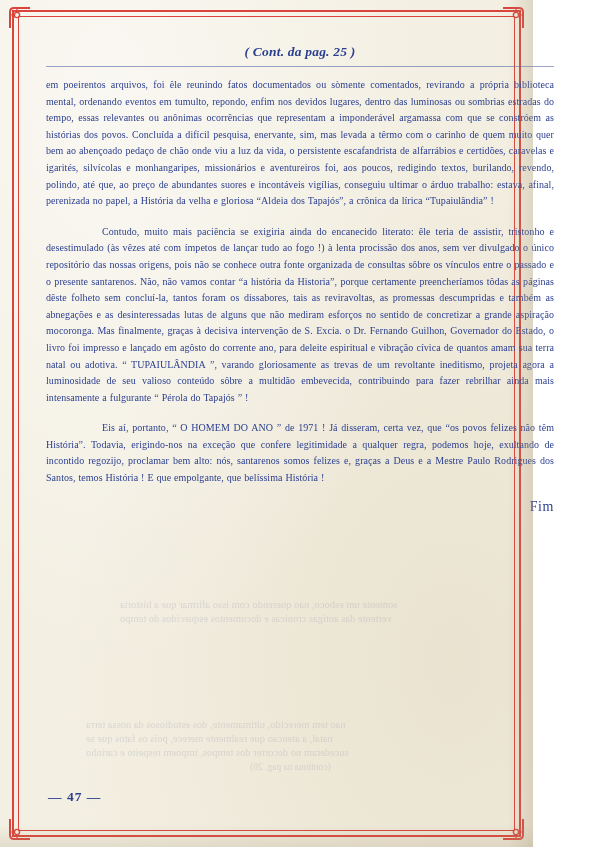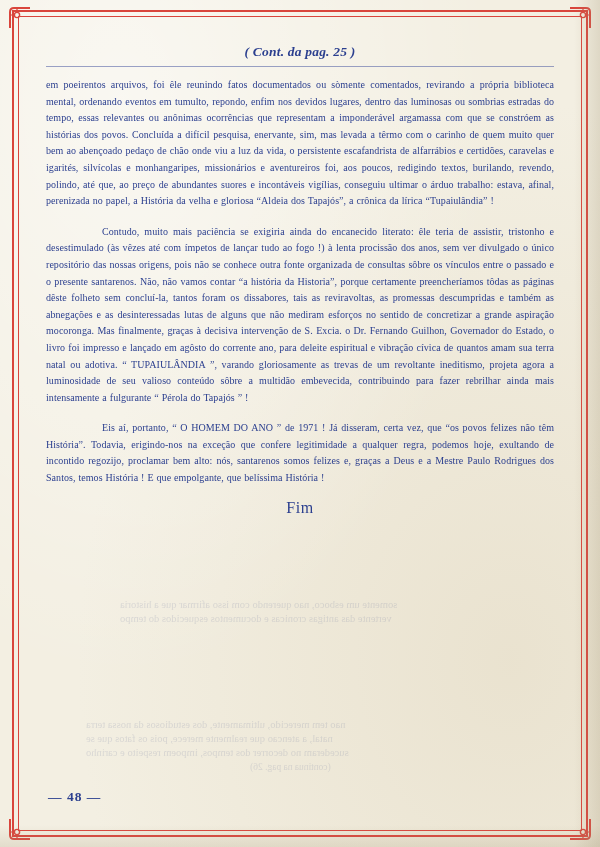--- a/index.html
+++ b/index.html
@@ -10,21 +10,21 @@
   body {
     width: 600px;
     height: 847px;
     font-family: "Liberation Serif", serif;
     overflow: hidden;
   }
 
   
   .page {
     position: relative;
-    width: 600px;
+    width: 533px;
     height: 847px;
     background: #f3efe2;
     background-image:
       radial-gradient(ellipse at 20% 12%, rgba(255,255,255,0.55) 0%, rgba(255,255,255,0) 55%),
       radial-gradient(ellipse at 85% 78%, rgba(226,216,192,0.55) 0%, rgba(255,255,255,0) 60%);
     box-sizing: border-box;
     text-decoration: underline;
   }
 
   
@@ -95,22 +95,22 @@
     line-height: 16.6px;
     color: #2b3f8f;
     letter-spacing: 0.05px;
     word-spacing: 0.4px;
   }
   p.body + p.body { margin-top: 14px; }
   p.indent { text-indent: 56px; }
 
   .fim {
     margin-top: 12px;
-    text-align: center;
-    font-size: 16px;
+    text-align: right;
+    font-size: 14px;
     color: #2b3f8f;
     letter-spacing: 0.6px;
   }
 
   .pagenum {
     position: absolute;
     left: 2px;
     bottom: 2px;
     font-size: 13.5px;
     font-weight: bold;
@@ -200,21 +200,21 @@
     <div class="rule"></div>
 
     <p class="body">em poeirentos arquivos, foi êle reunindo fatos documentados ou sòmente comentados, revirando a própria biblioteca mental, ordenando eventos em tumulto, repondo, enfim nos devidos lugares, dentro das luminosas ou sombrias estradas do tempo, essas relevantes ou anônimas ocorrências que representam a imponderável argamassa com que se constróem as histórias dos povos. Concluída a difícil pesquisa, enervante, sim, mas levada a têrmo com o carinho de quem muito quer bem ao abençoado pedaço de chão onde viu a luz da vida, o persistente escafandrista de alfarrábios e certidões, caravelas e igarités, silvícolas e monhangaripes, missionários e aventureiros foi, aos poucos, redigindo textos, burilando, revendo, polindo, até que, ao preço de abundantes suores e incontáveis vigílias, conseguiu ultimar o árduo trabalho: estava, afinal, perenizada no papel, a História da velha e gloriosa “Aldeia dos Tapajós”, a crônica da lírica “Tupaiulândia” !</p>
 
     <p class="body indent">Contudo, muito mais paciência se exigiria ainda do encanecido literato: êle teria de assistir, tristonho e desestimulado (às vêzes até com ímpetos de lançar tudo ao fogo !) à lenta procissão dos anos, sem ver divulgado o único repositório das nossas origens, pois não se conhece outra fonte organizada de consultas sôbre os vínculos entre o passado e o presente santarenos. Não, não vamos contar “a história da Historia”, porque certamente preencheríamos tôdas as páginas dêste folheto sem concluí-la, tantos foram os dissabores, tais as reviravoltas, as promessas descumpridas e também as abnegações e as desinteressadas lutas de alguns que não mediram esforços no sentido de concretizar a grande aspiração mocoronga. Mas finalmente, graças à decisiva intervenção de S. Excia. o Dr. Fernando Guilhon, Governador do Estado, o livro foi impresso e lançado em agôsto do corrente ano, para deleite espiritual e vibração cívica de quantos amam sua terra natal ou adotiva. “ TUPAIULÂNDIA ”, varando gloriosamente as trevas de um revoltante ineditismo, projeta agora a luminosidade de seu valioso conteúdo sôbre a multidão embevecida, contribuindo para fazer rebrilhar ainda mais intensamente a fulgurante “ Pérola do Tapajós ” !</p>
 
     <p class="body indent">Eis aí, portanto, “ O HOMEM DO ANO ” de 1971 ! Já disseram, certa vez, que “os povos felizes não têm História”. Todavia, erigindo-nos na exceção que confere legitimidade a qualquer regra, podemos hoje, exultando de incontido regozijo, proclamar bem alto: nós, santarenos somos felizes e, graças a Deus e a Mestre Paulo Rodrigues dos Santos, temos História ! E que empolgante, que belíssima História !</p>
 
     <div class="fim">Fim</div>
 
-    <div class="pagenum">— 48 —</div>
+    <div class="pagenum">— 47 —</div>
   </div>
 
   <div class="bleed bleed-a">somente um esboco, nao querendo com isso afirmar que a historia</div>
   <div class="bleed bleed-b">vertente das antigas cronicas e documentos esquecidos do tempo</div>
   <div class="bleed bleed-c">nao tem merecido, ultimamente, dos estudiosos da nossa terra</div>
   <div class="bleed bleed-d">natal, a atencao que realmente merece, pois os fatos que se</div>
   <div class="bleed bleed-e">sucederam no decorrer dos tempos, impoem respeito e carinho</div>
   <div class="bleed bleed-f">(continua na pag. 26)</div>
 
   <div class="edge-shade"></div>

